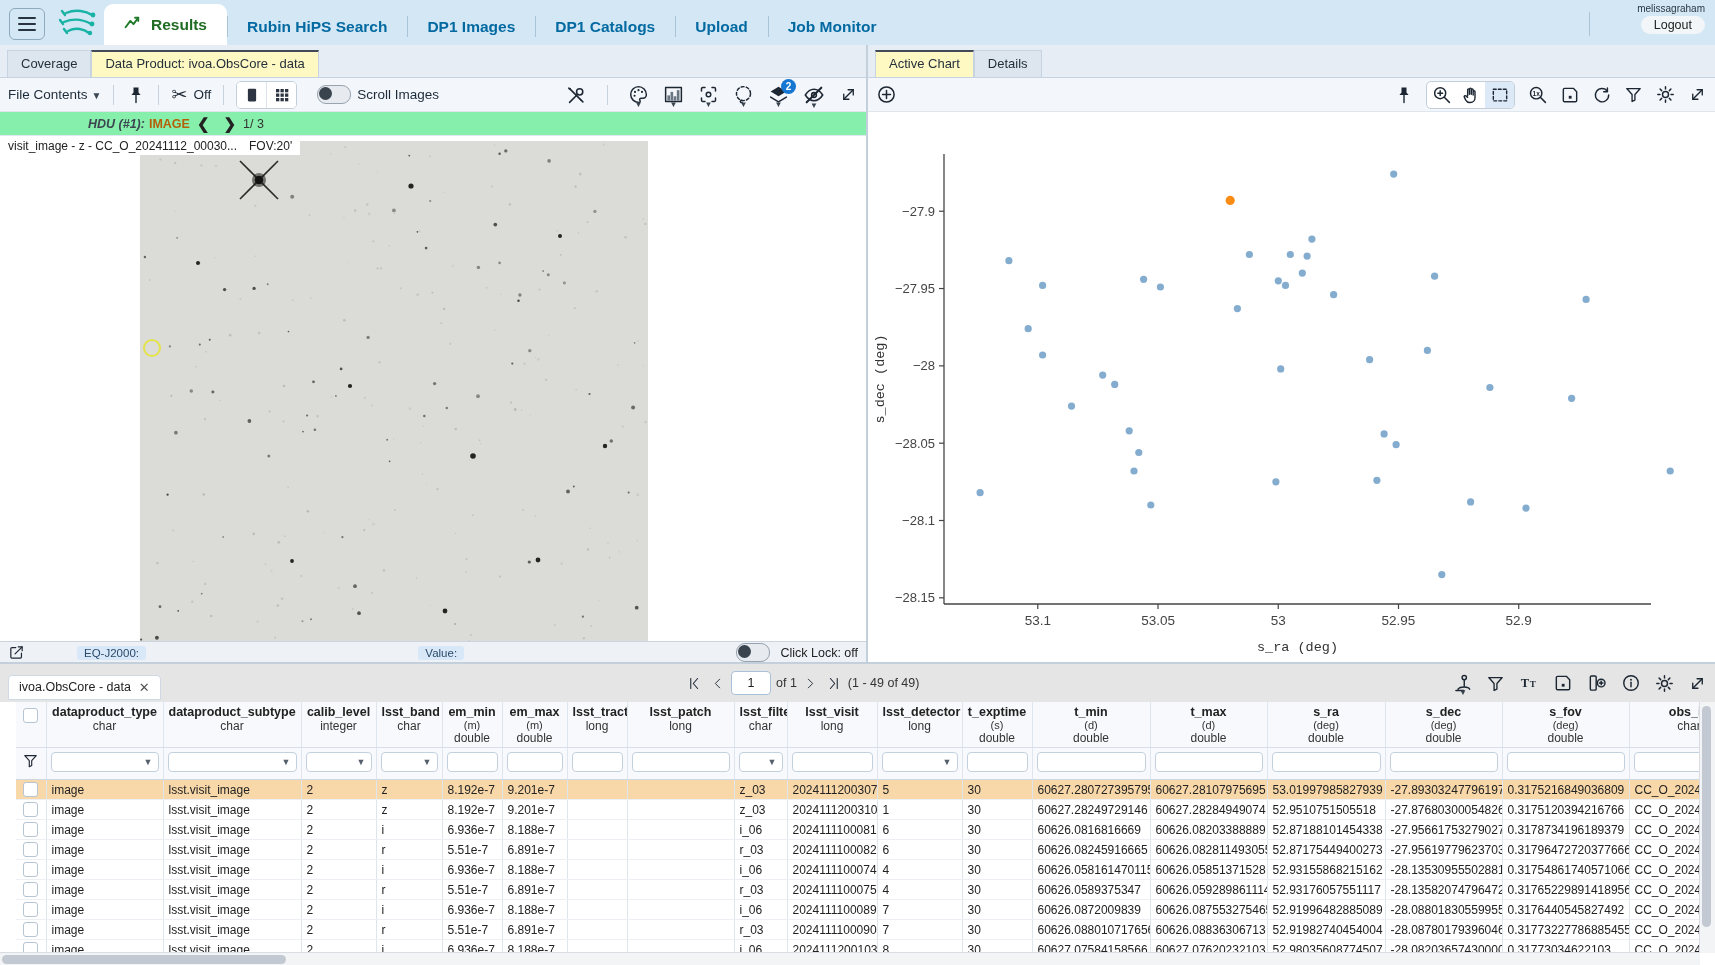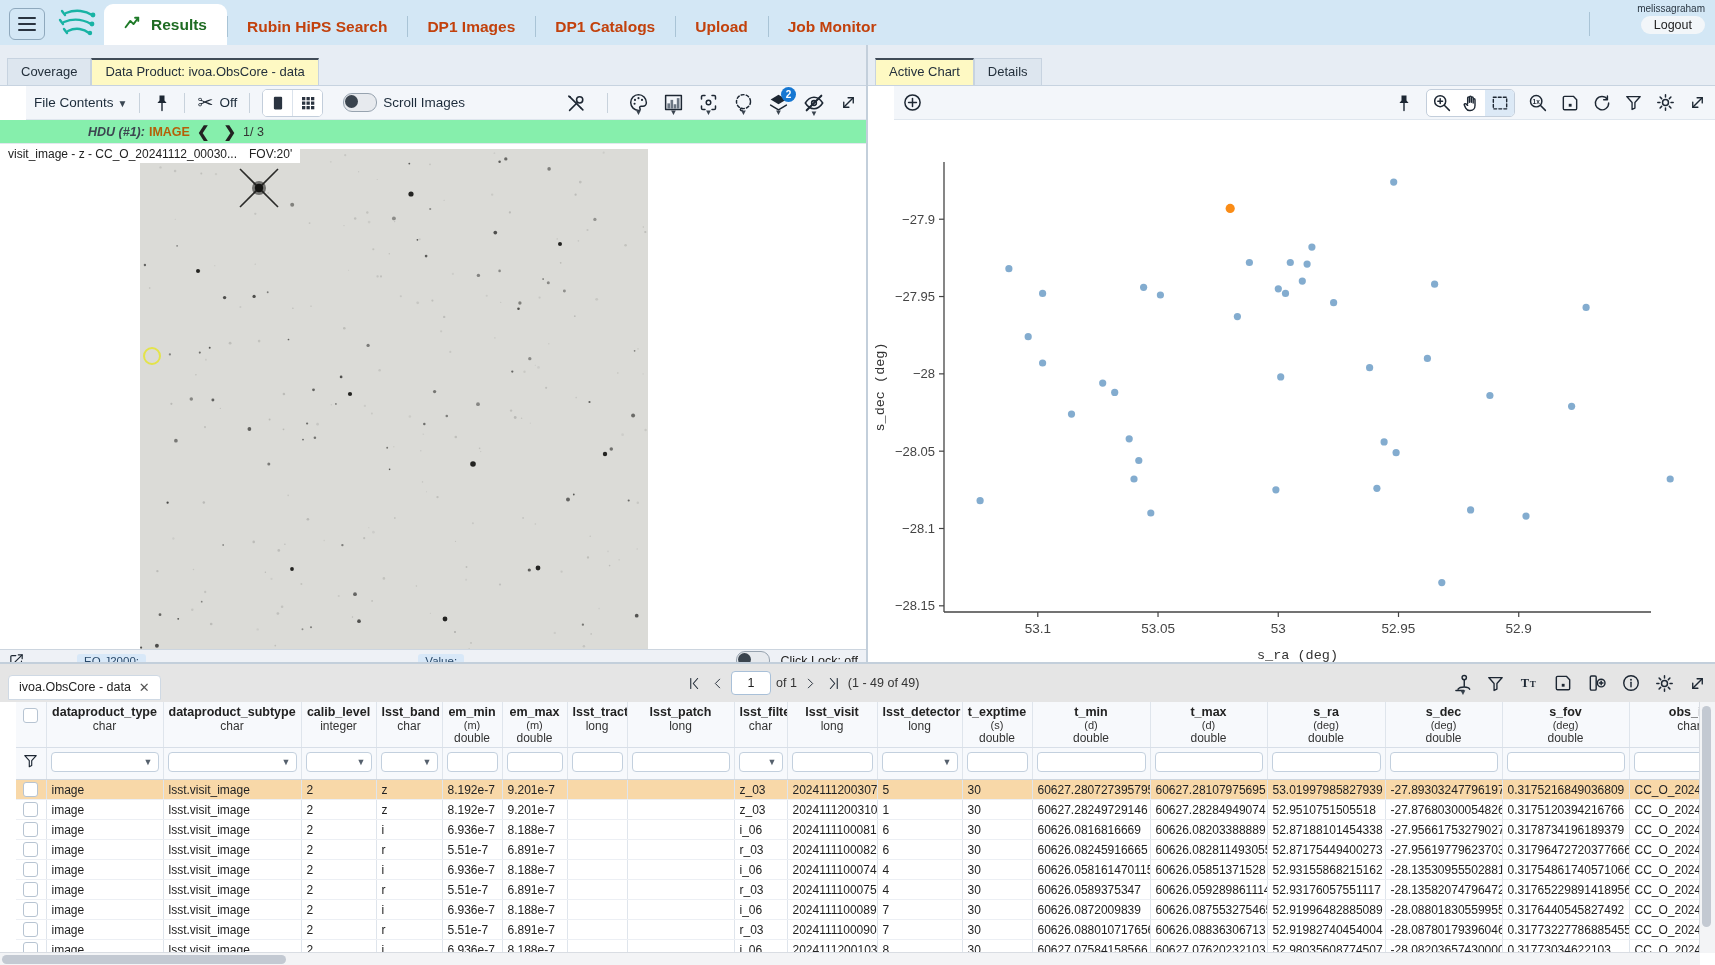--- a/index.html
+++ b/index.html
@@ -6,35 +6,35 @@
   .stage{position:relative;width:1715px;height:965px;overflow:hidden;
     font-family:"Liberation Sans",sans-serif;color:#1d2733;background:#fff;
     -webkit-font-smoothing:antialiased;}
   
   .appbar{position:absolute;left:0;top:0;width:100%;height:45px;background:#d3e7f5;display:flex;align-items:flex-end;}
   .hamburger{position:absolute;left:9px;top:8px;width:34px;height:30px;border:1px solid #8fa9bd;border-radius:6px;
     display:flex;align-items:center;justify-content:center;background:transparent;cursor:pointer;}
   .applogo{position:absolute;left:52px;top:3px;width:46px;height:40px;}
   .navtabs{position:absolute;left:104px;bottom:0;display:flex;align-items:flex-end;height:44px;}
   .navtab{display:flex;align-items:center;gap:8px;padding:0 20px;height:37px;font-size:15.5px;font-weight:bold;
-    color:#c2410c;cursor:pointer;position:relative;}
+    color:#0369a1;cursor:pointer;position:relative;}
   .navtab.active{background:#fff;border-radius:9px 9px 0 0;color:#1e6b22;height:41px;}
   .navtab:not(.active):not(:first-child)::before{content:"";position:absolute;left:0;top:8px;bottom:8px;width:1px;background:#a9c4d6;}
   .userblock{position:absolute;right:10px;top:3px;text-align:right;}
   .username{font-size:10px;color:#2a3642;}
   .logoutbtn{display:inline-block;margin-top:2px;padding:2px 13px;font-size:12.5px;color:#222;background:#f2f6f9;border-radius:9px;cursor:pointer;}
   .userdivider{position:absolute;right:125px;top:12px;height:24px;width:1px;background:#a9c4d6;}
   
   .mainrow{position:absolute;left:0;top:45px;width:1715px;height:617px;}
   .leftpanel{position:absolute;left:0;top:0;width:866px;height:617px;border-right:2px solid #c3cfdb;background:#fff;}
   .rightpanel{position:absolute;left:868px;top:0;width:847px;height:617px;background:#fff;}
-  .tabstrip{position:relative;height:41px;background:#e7edf4;border-bottom:1px solid #c7d3e0;display:flex;align-items:flex-end;padding-left:7px;box-sizing:border-box;}
+  .tabstrip{position:relative;height:33px;background:#e7edf4;border-bottom:1px solid #c7d3e0;display:flex;align-items:flex-end;padding-left:7px;box-sizing:border-box;}
   .ptab{padding:5px 13px 6px;font-size:13px;color:#24303c;border:1px solid #c7d3e0;border-bottom:none;background:#dde6ef;cursor:pointer;white-space:nowrap;}
   .ptab.active{background:#fef9c3;border-top:2px solid #404b57;padding-top:4px;}
-  .toolbar{position:relative;height:34px;background:#f3f6fa;border-bottom:1px solid #dfe6ee;display:flex;align-items:center;padding:0 8px;box-sizing:border-box;gap:6px;margin-left:26px;}
+  .toolbar{position:relative;height:34px;background:#f3f6fa;border-bottom:1px solid #dfe6ee;display:flex;align-items:center;padding:0 8px;box-sizing:border-box;gap:6px;}
   .tsep{width:1px;height:20px;background:#c8d2dc;margin:0 6px;flex:none;}
   .tlabel{font-size:13.5px;color:#1c2b3a;white-space:nowrap;}
   .caret{font-size:10px;color:#3a4652;margin-left:4px;}
   .icon{display:inline-flex;align-items:center;justify-content:center;position:relative;cursor:pointer;flex:none;}
   .icon svg{display:block;}
   .icon .undercaret{position:absolute;bottom:-4px;left:50%;transform:translateX(-50%);font-size:8px;color:#39434e;}
   .badge{position:absolute;top:-5px;right:-7px;background:#1677d2;color:#fff;font-size:10px;font-weight:bold;
     min-width:15px;height:15px;border-radius:8px;display:flex;align-items:center;justify-content:center;}
   .viewgroup{display:flex;border:1px solid #c3cedb;border-radius:5px;overflow:hidden;background:#fff;}
   .viewbtn{width:29px;height:26px;display:flex;align-items:center;justify-content:center;cursor:pointer;background:#fff;}

